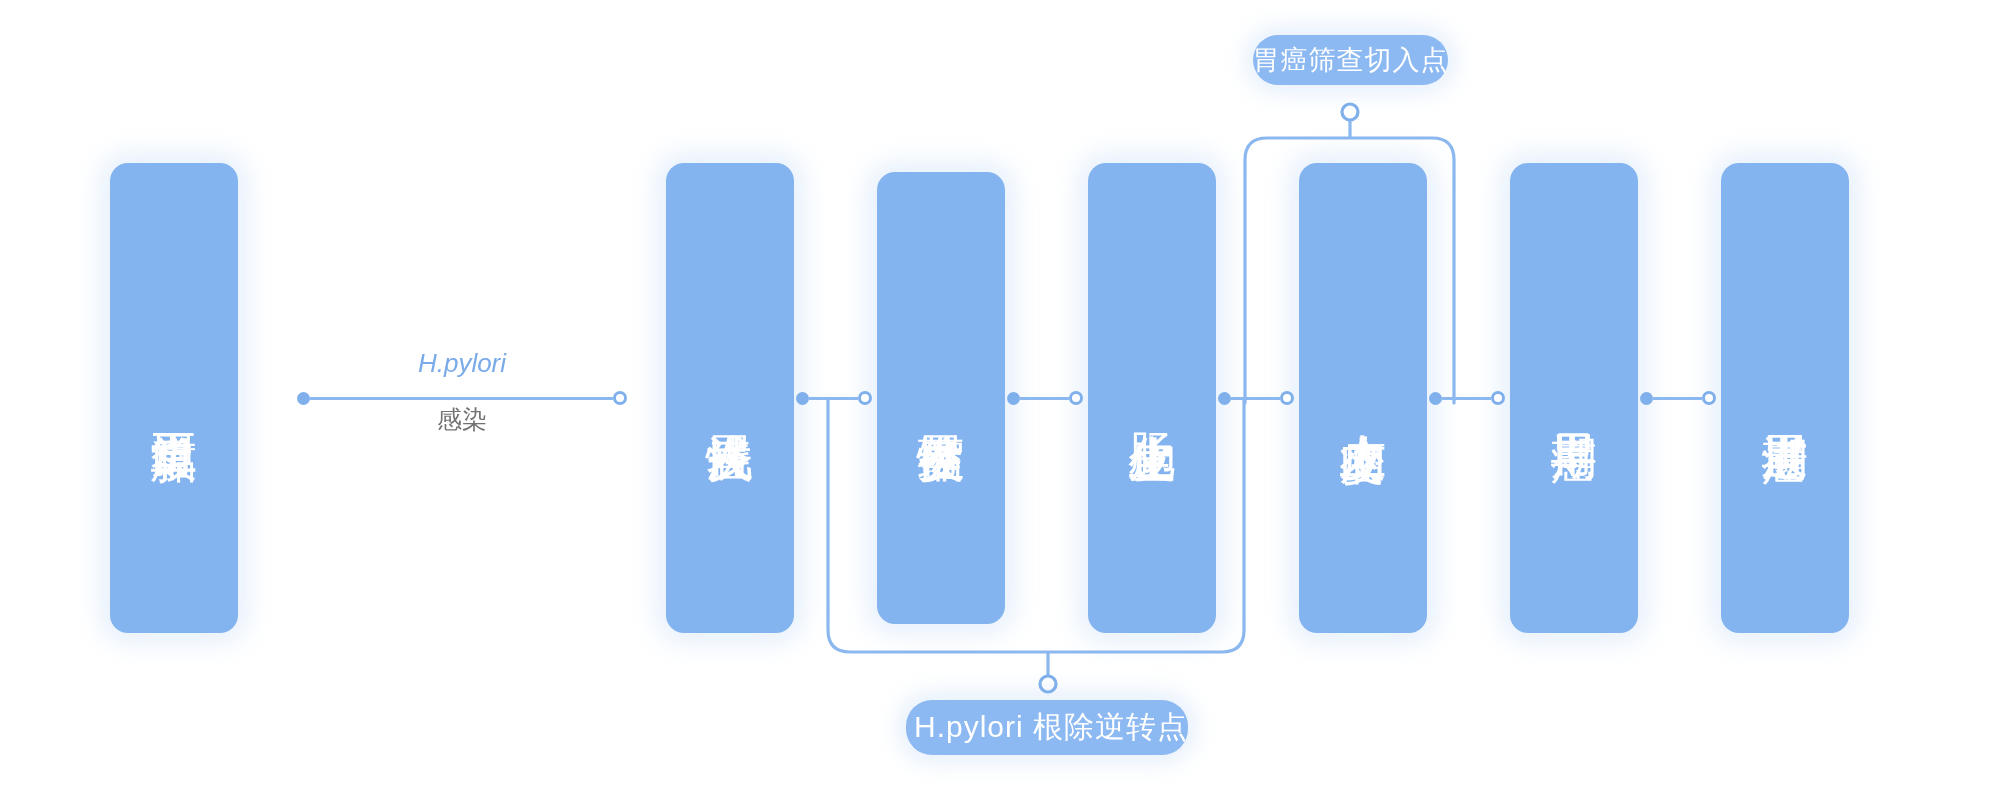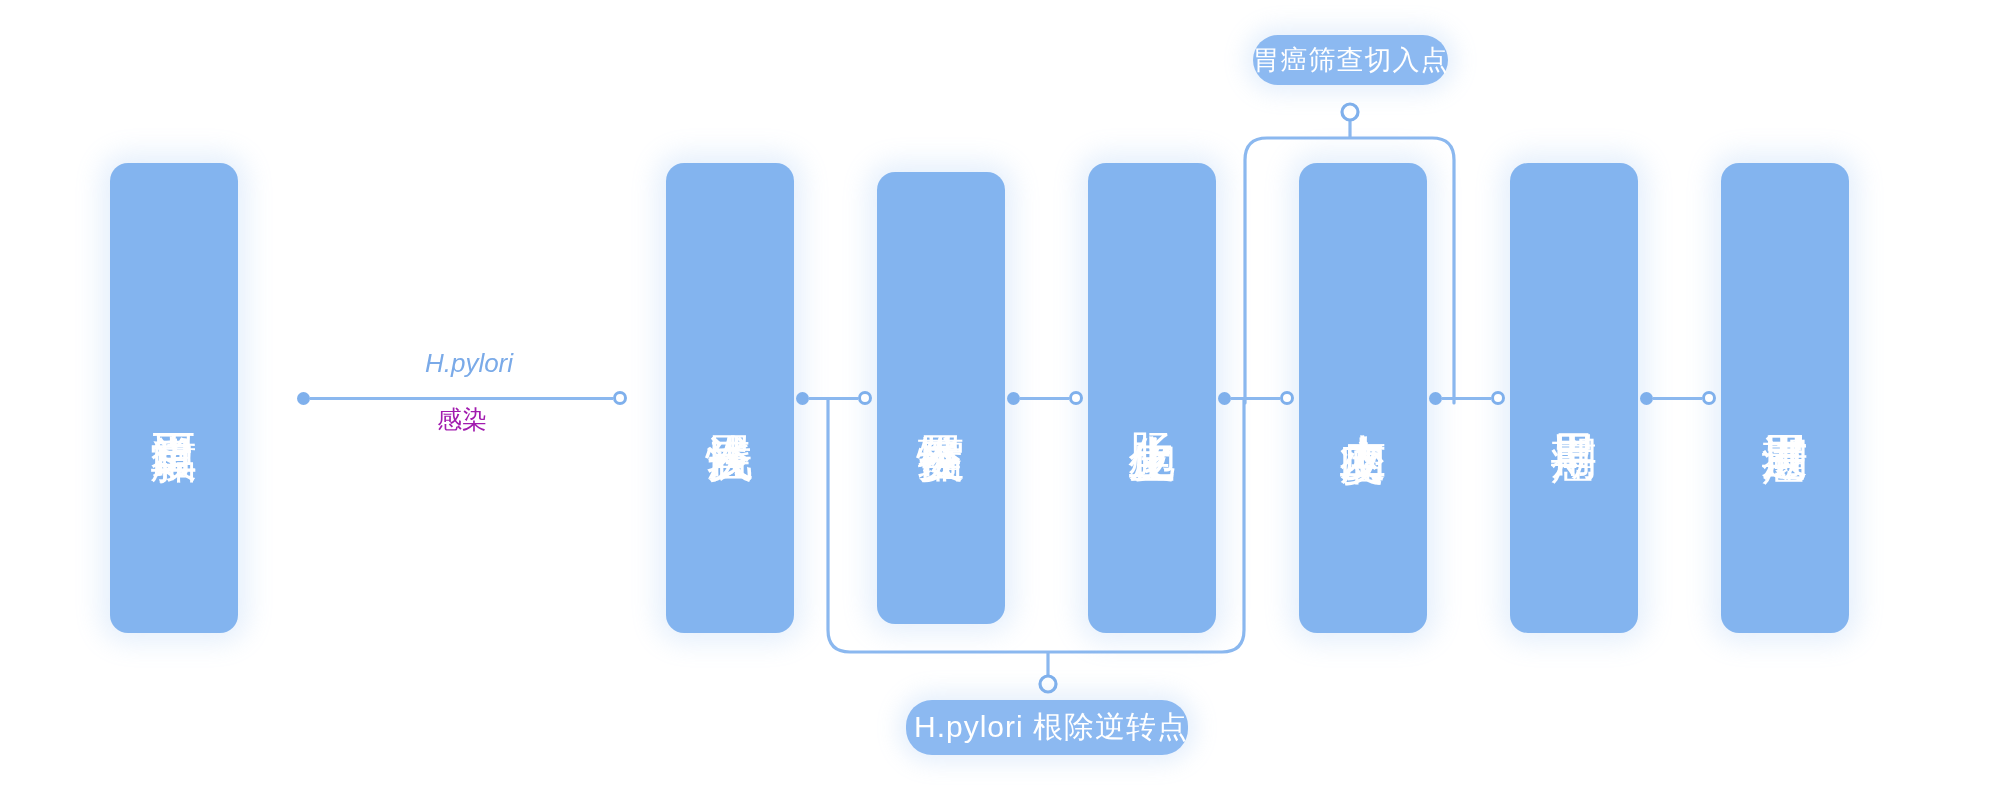--- a/index.html
+++ b/index.html
@@ -78,21 +78,21 @@
   .conn-caption-top {
     position: absolute;
     color: #7aaae8;
     font-size: 26px;
     font-style: italic;
     white-space: nowrap;
     text-align: center;
   }
   .conn-caption-bottom {
     position: absolute;
-    color: #a21caf;
+    color: #737373;
     font-size: 25px;
     white-space: nowrap;
     text-align: center;
   }
 
   
   #brackets {
     position: absolute;
     left: 0; top: 0;
     width: 2000px;
@@ -158,21 +158,21 @@
 
   <div class="node" style="left:1721px; top:163px; width:128px; height:470px;">
     <span class="node-label">进展期胃癌</span>
   </div>
 
   <div class="conn" style="left:297px; top:385px; width:330px;">
     <span class="dot"></span>
     <span class="bar"></span>
     <span class="ring"></span>
   </div>
-  <div class="conn-caption-top" style="left:304px; top:348px; width:330px;">H.pylori</div>
+  <div class="conn-caption-top" style="left:297px; top:348px; width:330px;">H.pylori</div>
   <div class="conn-caption-bottom" style="left:297px; top:403px; width:330px;">感染</div>
 
   <div class="conn" style="left:796px; top:385px; width:76px;">
     <span class="dot"></span>
     <span class="bar"></span>
     <span class="ring"></span>
   </div>
 
   <div class="conn" style="left:1007px; top:385px; width:76px;">
     <span class="dot"></span>

